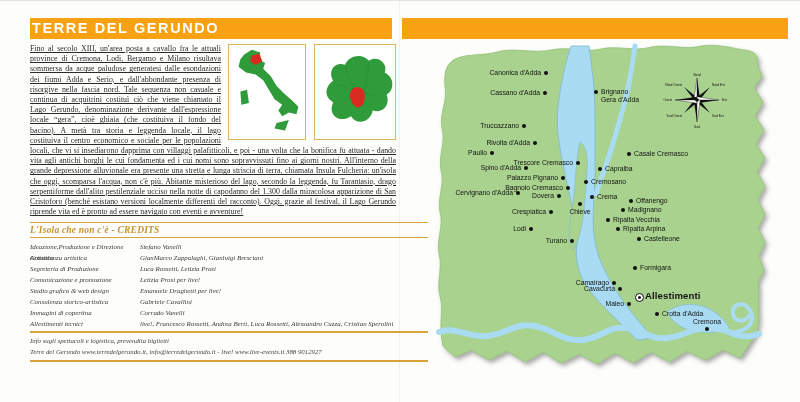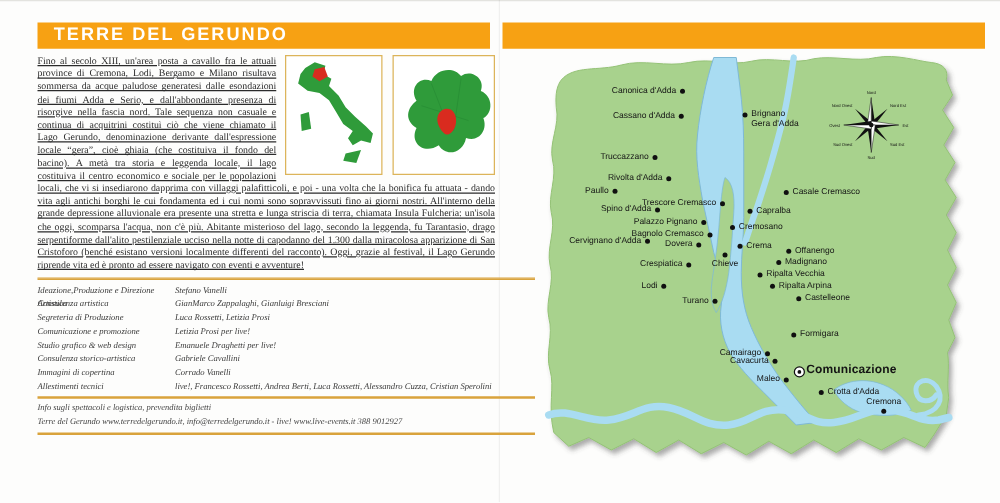--- a/index.html
+++ b/index.html
@@ -5,21 +5,21 @@
   html,body{margin:0;padding:0;}
   body{width:800px;height:402px;background:#fdfdfc;font-family:"Liberation Serif",serif;}
   .spread{position:relative;width:800px;height:402px;background:#fdfdfc;overflow:hidden;}
   .topline{position:absolute;top:0;left:0;width:800px;height:1px;background:#e3e3df;}
   .gutter{position:absolute;top:0;left:399px;width:1px;height:402px;background:rgba(0,0,0,0.05);}
 
   
   .page-left{position:absolute;left:0;top:0;width:400px;height:402px;}
   .header-bar{position:absolute;top:18px;height:21px;background:#f7a113;}
   .header-bar.left-bar{left:30px;width:362px;}
-  .header-title{display:block;padding-left:13px;line-height:21px;color:#ffffff;
+  .header-title{display:block;padding-left:2px;line-height:21px;color:#ffffff;
     font-family:"Liberation Sans",sans-serif;font-weight:bold;font-size:14.5px;letter-spacing:1.6px;}
   .content{position:absolute;left:30px;top:44px;width:366px;}
   .insets{float:right;width:168px;height:98px;margin:0 0 3px 7px;}
   .inset-box{display:inline-block;vertical-align:top;background:#ffffff;border:1px solid #dcb45a;}
   .inset-box.it{width:76px;height:94px;margin-right:4px;}
   .inset-box.lo{width:80px;height:94px;}
   .body-text{margin:0;font-size:7.9px;line-height:10.2px;text-align:justify;color:#2b2b2b;text-decoration:underline;}
 
   .credits{clear:both;margin-top:5px;width:398px;}
   .rule{width:398px;background:#d9a33c;}
@@ -84,20 +84,21 @@
             <path d="M30,22 L44,58 M54,18 L48,60 M22,40 L60,52" stroke="#1e7a2b" stroke-width="0.8" opacity="0.35" fill="none"></path>
             <path d="M38,44 C44,40 50,44 50,52 C50,60 44,66 40,62 C34,56 33,48 38,44 Z" fill="#d92b1f"></path>
           </svg>
         </div>
       </div>
 
       <p class="body-text">Fino al secolo XIII, un'area posta a cavallo fra le attuali province di Cremona, Lodi, Bergamo e Milano risultava sommersa da acque paludose generatesi dalle esondazioni dei fiumi Adda e Serio, e dall'abbondante presenza di risorgive nella fascia nord. Tale sequenza non casuale e continua di acquitrini costituì ciò che viene chiamato il Lago Gerundo, denominazione derivante dall'espressione locale “gera”, cioè ghiaia (che costituiva il fondo del bacino). A metà tra storia e leggenda locale, il lago costituiva il centro economico e sociale per le popolazioni locali, che vi si insediarono dapprima con villaggi palafitticoli, e poi - una volta che la bonifica fu attuata - dando vita agli antichi borghi le cui fondamenta ed i cui nomi sono sopravvissuti fino ai giorni nostri. All'interno della grande depressione alluvionale era presente una stretta e lunga striscia di terra, chiamata Insula Fulcheria: un'isola che oggi, scomparsa l'acqua, non c'è più. Abitante misterioso del lago, secondo la leggenda, fu Tarantasio, drago serpentiforme dall'alito pestilenziale ucciso nella notte di capodanno del 1.300 dalla miracolosa apparizione di San Cristoforo (benché esistano versioni localmente differenti del racconto). Oggi, grazie al festival, il Lago Gerundo riprende vita ed è pronto ad essere navigato con eventi e avventure!</p>
 
       <div class="credits">
         <div class="rule thin"></div>
+        <div class="credits-heading">L'Isola che non c'è - CREDITS</div>
         <div class="rule thin"></div>
         <div id="credit-rows">
             <div class="credit-row">
               <span class="credit-role">Ideazione,Produzione e Direzione Artistica</span>
               <span class="credit-names">Stefano Vanelli</span>
             </div>
             <div class="credit-row">
               <span class="credit-role">Consulenza artistica</span>
               <span class="credit-names">GianMarco Zappalaghi, Gianluigi Bresciani</span>
             </div>
@@ -294,21 +295,21 @@
           <div class="town side-left" style="left: 179px; top: 241px;">
             <span class="dot"></span>
             <span class="lbl">Camairago</span>
           </div>
           <div class="town side-left" style="left: 185px; top: 247px;">
             <span class="dot"></span>
             <span class="lbl">Cavacurta</span>
           </div>
           <div class="town side-right highlight" style="left: 204px; top: 255px;">
             <span class="ring"></span>
-            <span class="lbl">Comunicazione</span>
+            <span class="lbl">Allestimenti</span>
           </div>
           <div class="town side-left" style="left: 194px; top: 262px;">
             <span class="dot"></span>
             <span class="lbl">Maleo</span>
           </div>
           <div class="town side-right" style="left: 222px; top: 272px;">
             <span class="dot"></span>
             <span class="lbl">Crotta d'Adda</span>
           </div>
           <div class="town side-above" style="left: 272px; top: 287px;">

